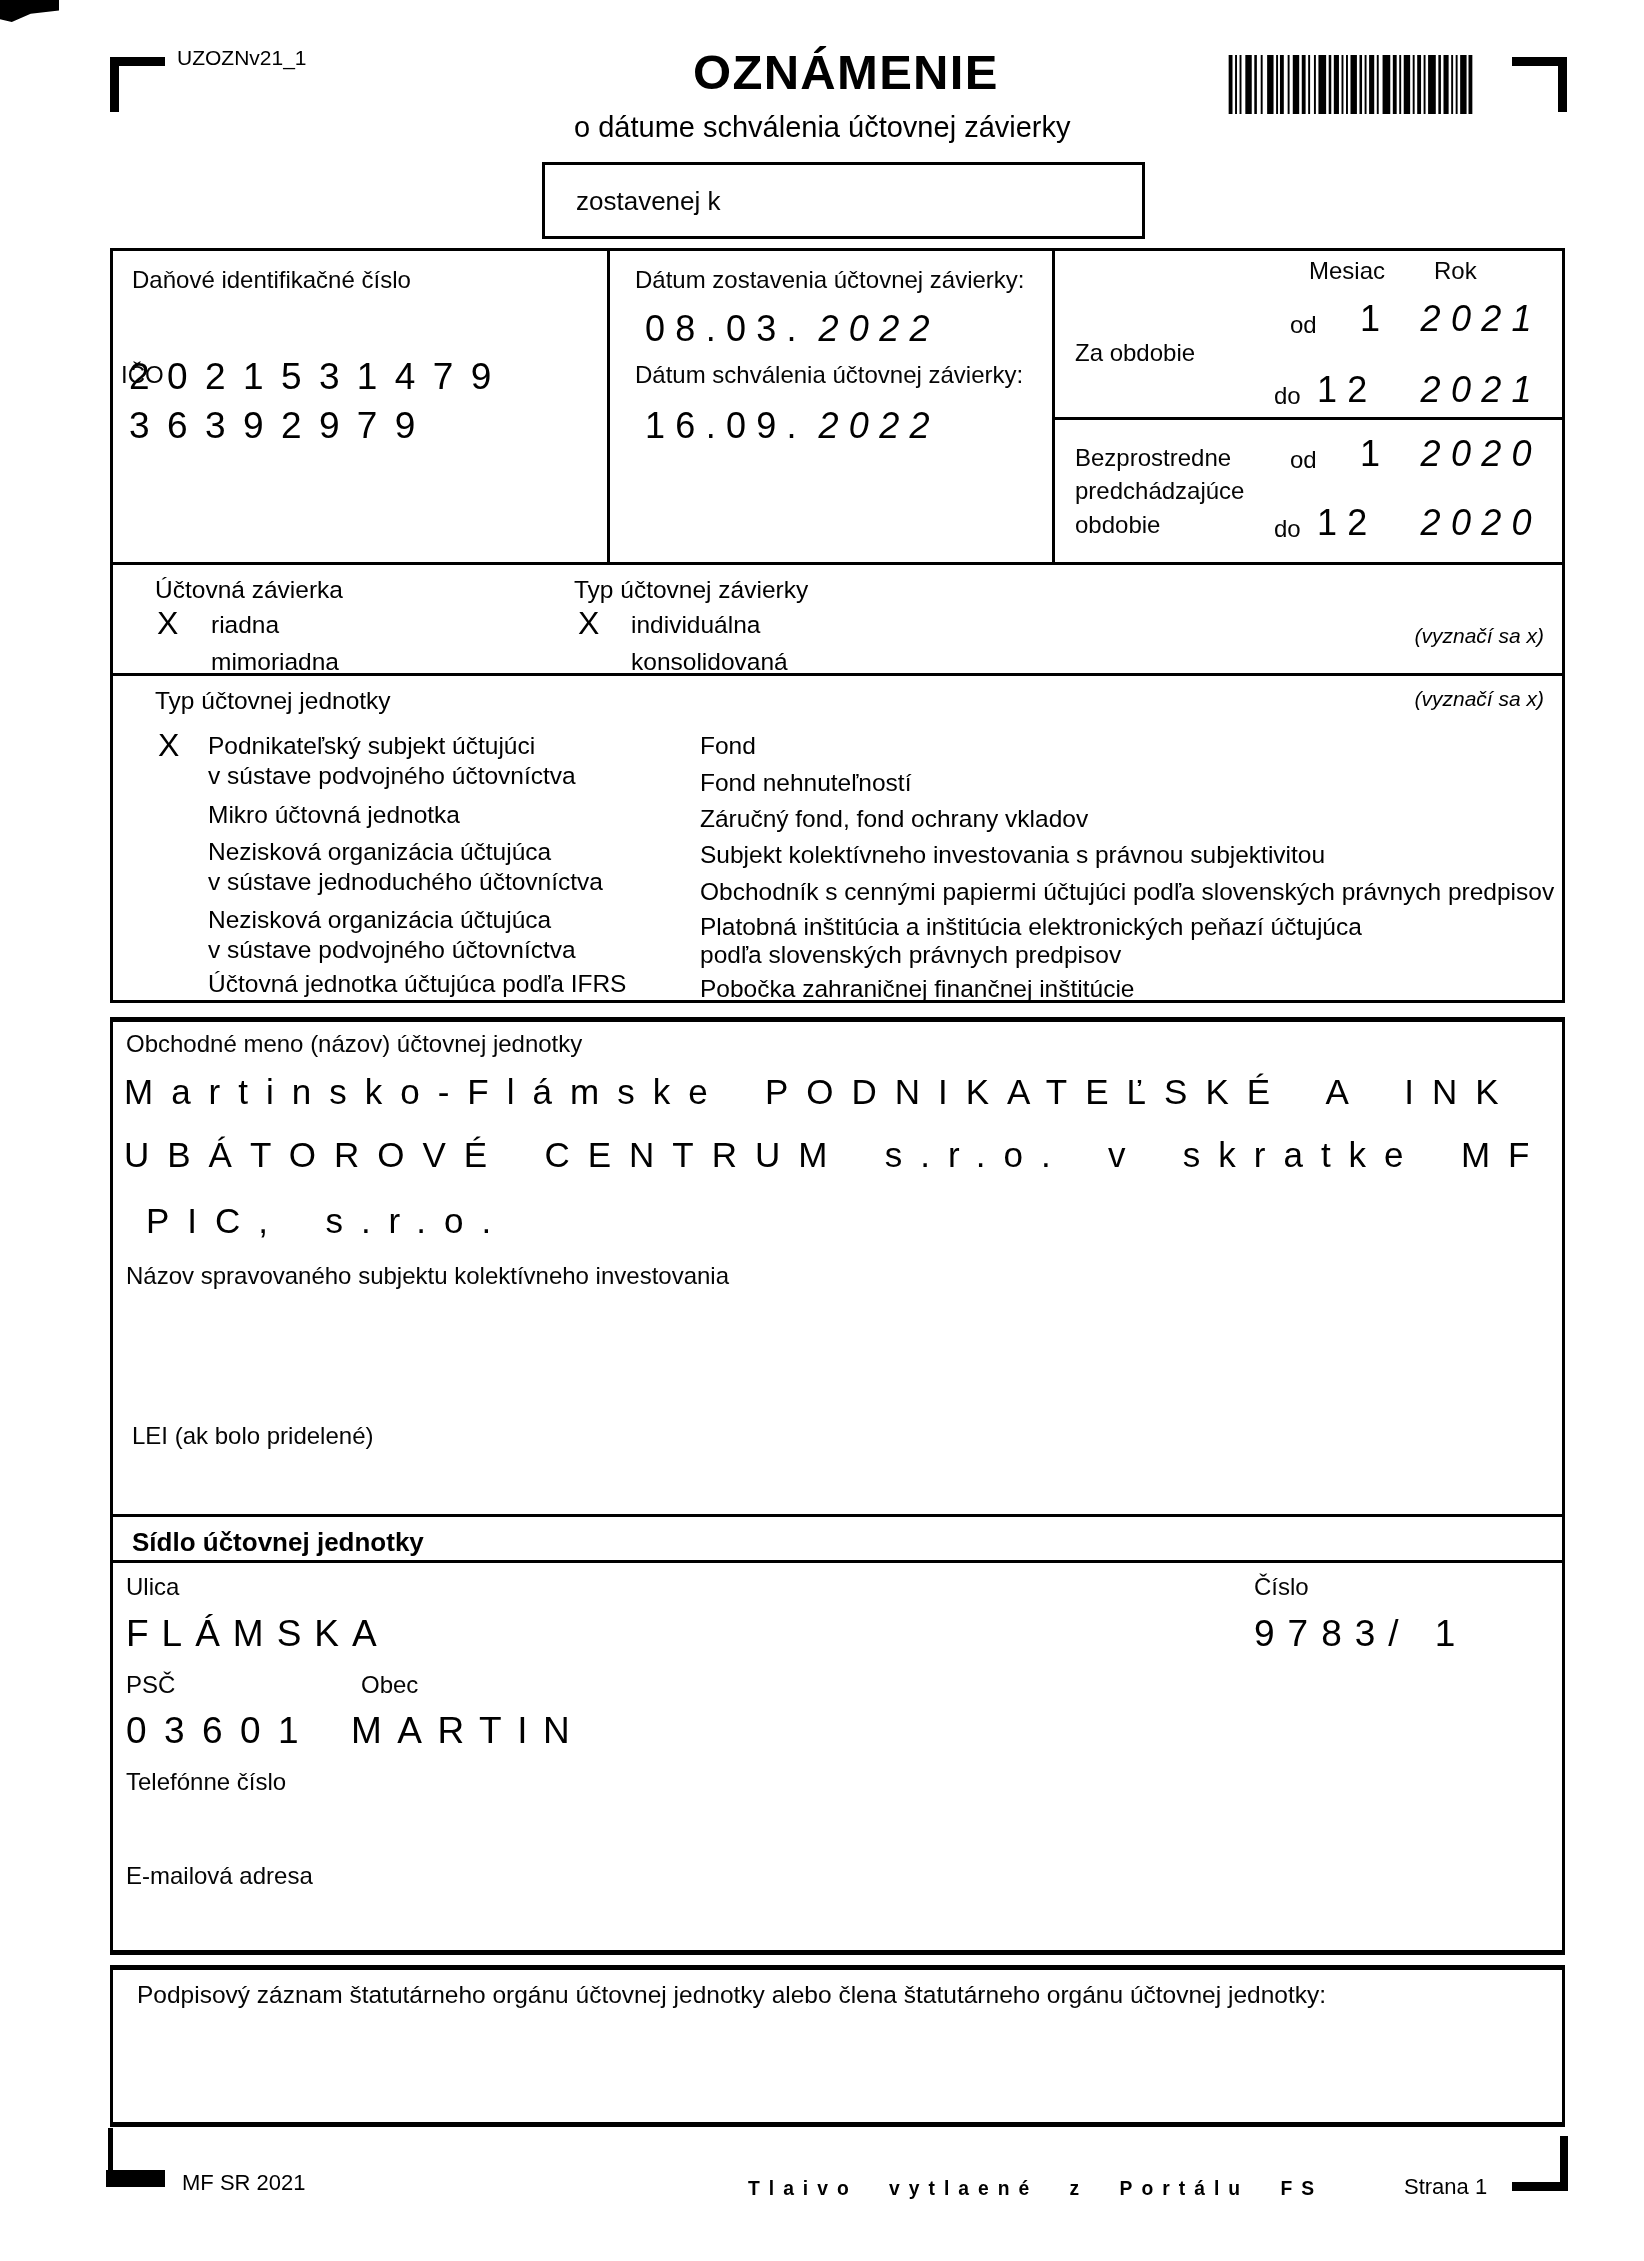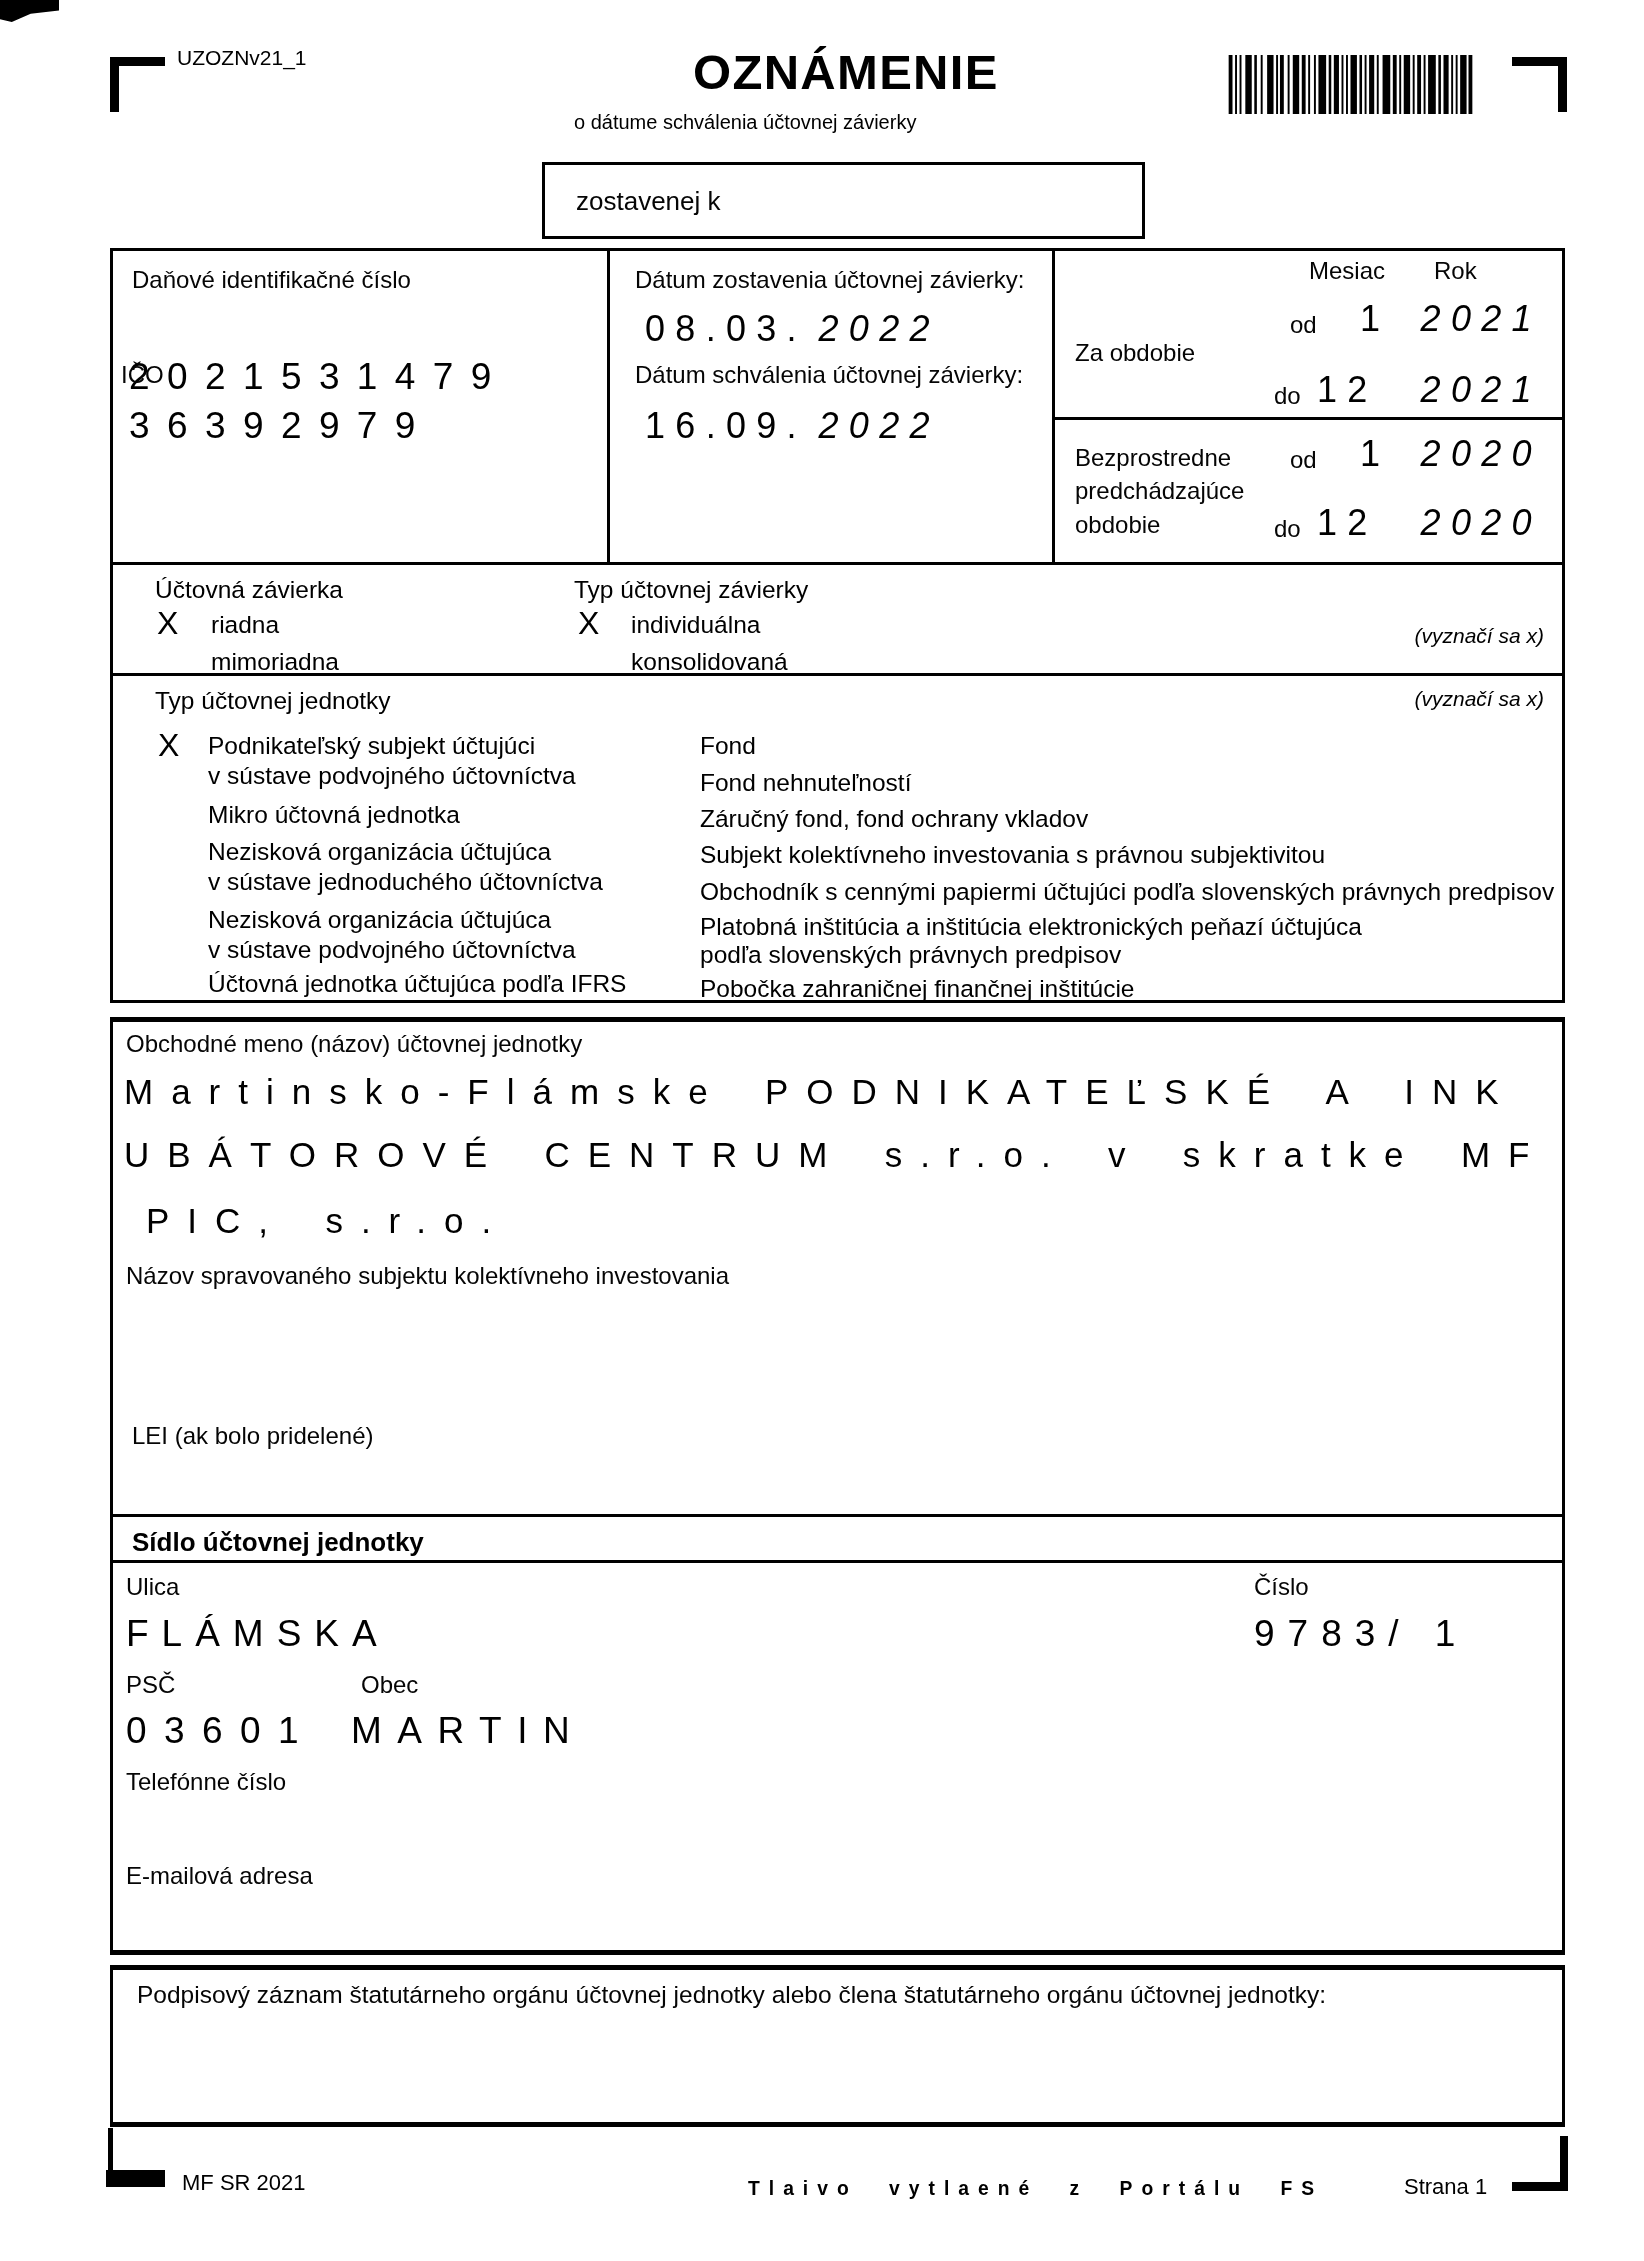--- a/index.html
+++ b/index.html
@@ -21,21 +21,21 @@
   .val-big{font-size:39px;letter-spacing:17px;white-space:nowrap;}
   .yr{font-style:italic;margin-left:11.6px;}
   .name-line{font-size:35px;letter-spacing:18px;word-spacing:11.6px;white-space:nowrap;}
   .xm{font-size:32px;white-space:nowrap;}
   .opt{font-size:24.5px;white-space:nowrap;}
   .hl{position:absolute;background:#000;}
   .vl{position:absolute;background:#000;}
   .box{position:absolute;border:3.2px solid #000;background:transparent;}
   .mark{position:absolute;background:#000;}
   #title{font-size:49px;font-weight:bold;letter-spacing:1.3px;white-space:nowrap;}
-  #subtitle{font-size:20px;white-space:nowrap;}
+  #subtitle{font-size:29px;white-space:nowrap;}
   #footer-center{font-size:19.3px;font-weight:bold;letter-spacing:9px;word-spacing:17px;white-space:nowrap;}
   #footer-left{font-size:22px;white-space:nowrap;}
   #footer-right{font-size:22px;font-weight:normal;white-space:nowrap;text-align:center;}
   #form-code{font-size:21px;white-space:nowrap;}
 </style>
 </head>
 <body>
 
 <div id="page">
 

